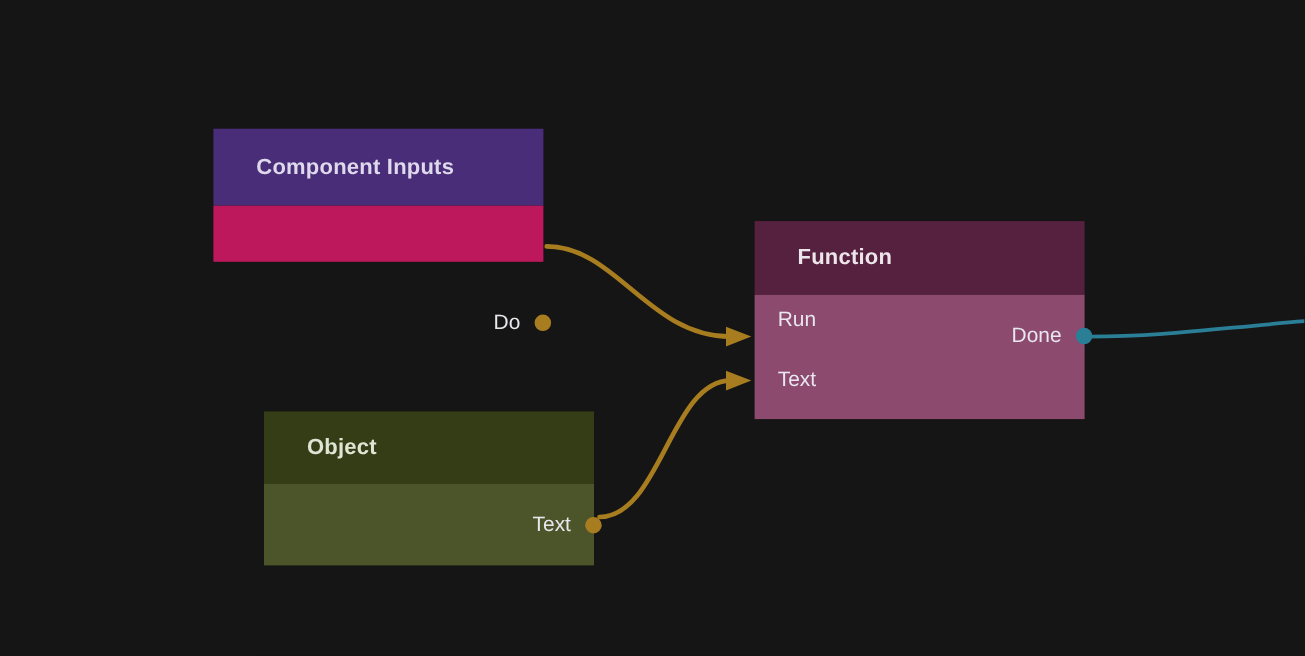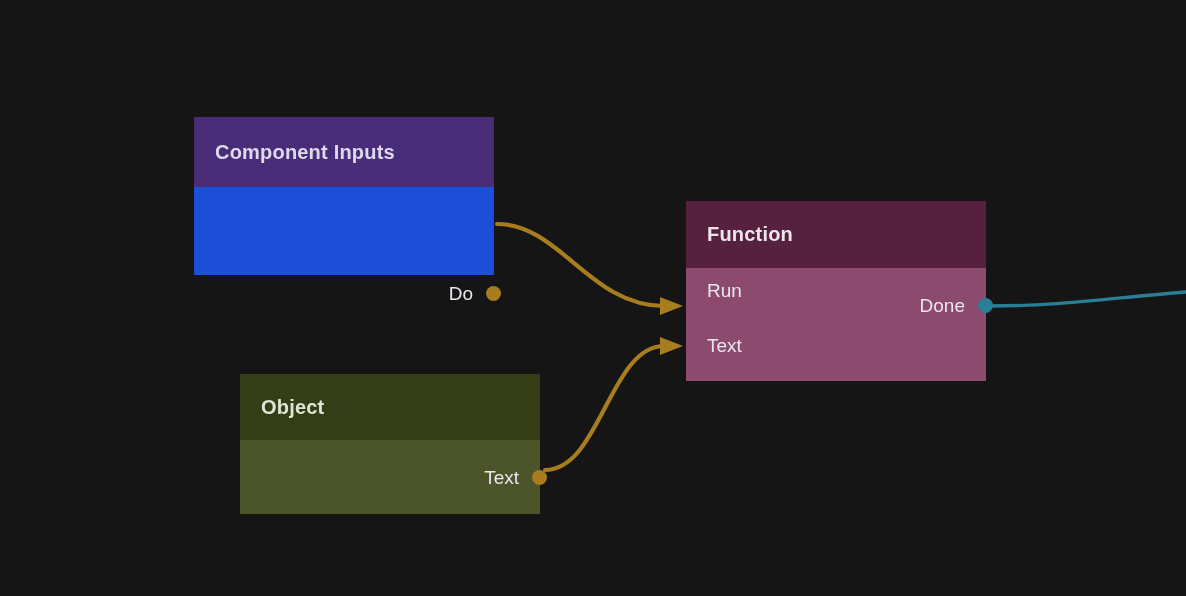--- a/index.html
+++ b/index.html
@@ -21,21 +21,21 @@
     width:1186px; height:596px;
     pointer-events:none;
   }
   .node {
     position:absolute;
     overflow:visible;
   }
   .node-title {
     display:flex;
     align-items:center;
-    padding-left:21px;
+    padding-left:39px;
     font-size:20px;
     font-weight:bold;
     letter-spacing:0.2px;
     color:#e4e3ee;
     user-select:none;
   }
   .node-body {
     position:relative;
     width:100%;
   }
@@ -69,22 +69,22 @@
   #node-component-inputs {
     left:194px; top:117px;
     width:300px; height:141px;
   }
   #node-component-inputs .node-title {
     height:70px;
     background:#4a2d78;
     color:#ded9ec;
   }
   #node-component-inputs .node-body {
-    height:88px;
-    background:#1d4ed8;
+    height:51px;
+    background:#be185d;
   }
   
   #node-function {
     left:686px; top:201px;
     width:300px; height:180px;
   }
   #node-function .node-title {
     height:67px;
     background:#56203f;
     color:#ece6ea;

